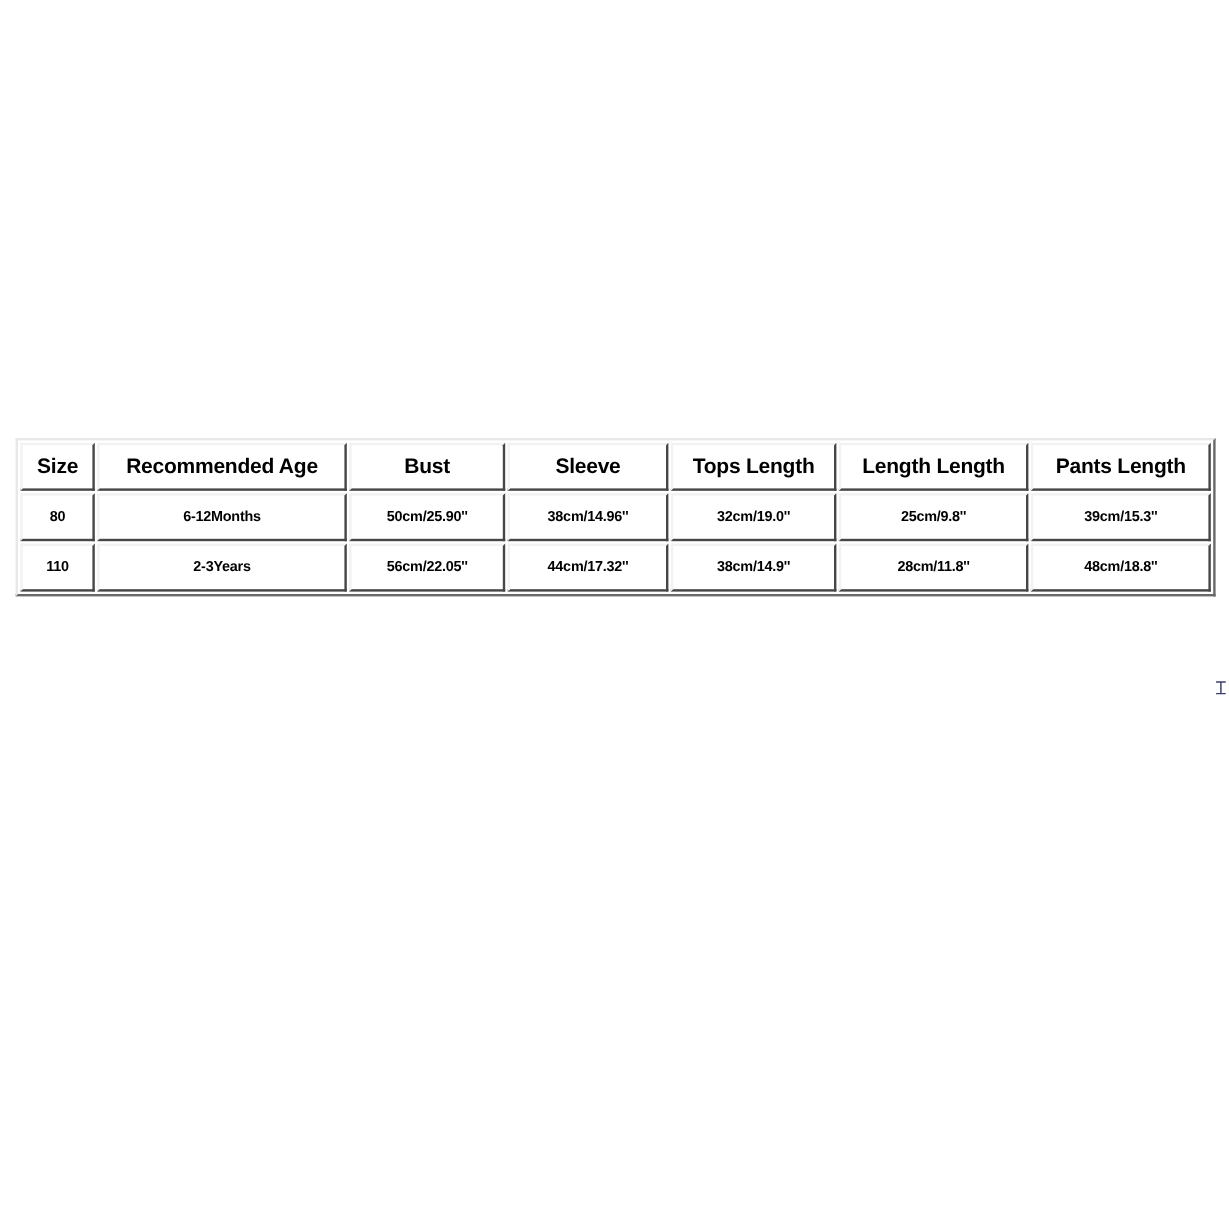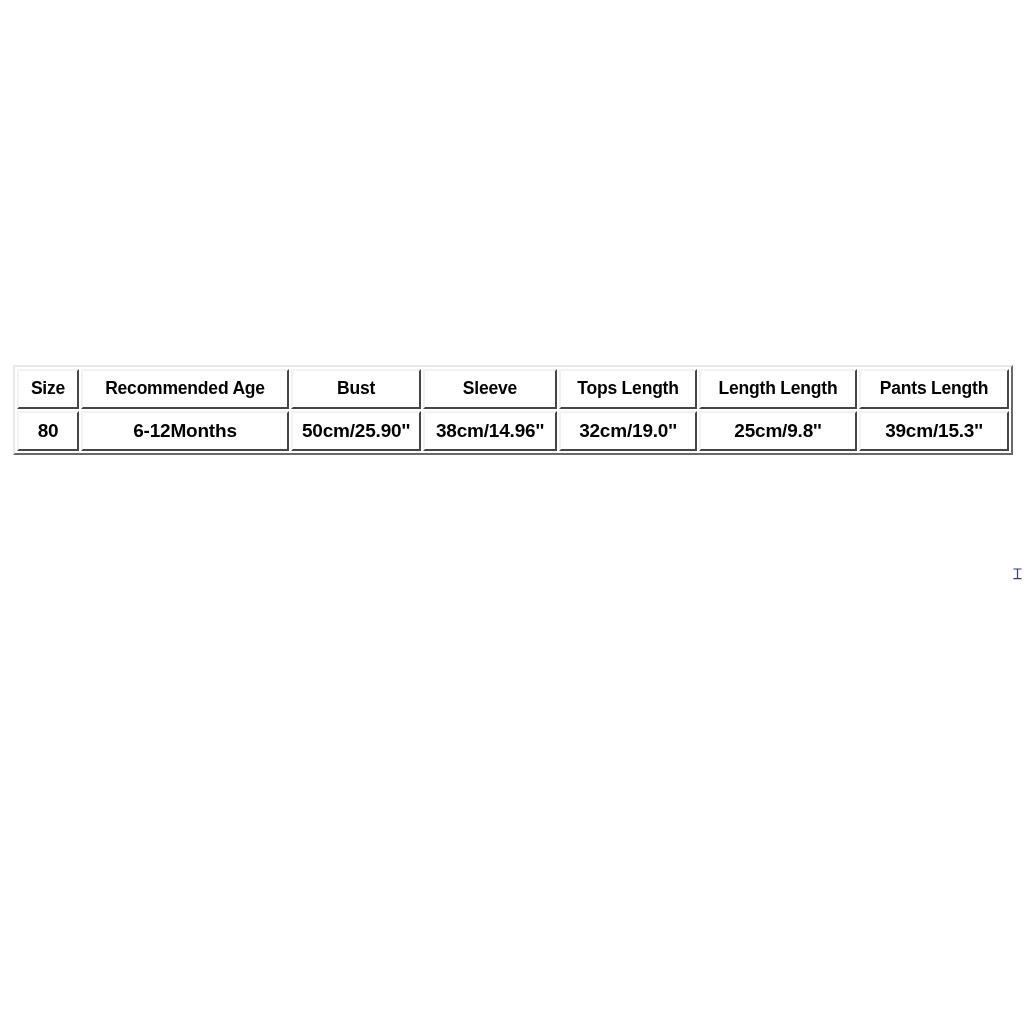--- a/index.html
+++ b/index.html
@@ -52,21 +52,21 @@
     border-left-color: #f2f2f2;
     border-right-color: #9a9a9a;
     border-bottom-color: #9a9a9a;
     background: #ffffff;
     color: #000000;
     text-align: center;
     vertical-align: middle;
     height: 36px;
     padding: 0 3px;
     font-weight: bold;
-    font-size: 19px;
+    font-size: 12px;
     line-height: 1.1;
     letter-spacing: -0.2px;
     white-space: nowrap;
     overflow: hidden;
     font-family: "Liberation Sans", sans-serif;
   }
 
   table.size-chart th {
     font-size: 17.5px;
   }
@@ -125,19 +125,28 @@
       <tbody>
         <tr>
           <td>80</td>
           <td>6-12Months</td>
           <td>50cm/25.90''</td>
           <td>38cm/14.96''</td>
           <td>32cm/19.0''</td>
           <td>25cm/9.8''</td>
           <td>39cm/15.3''</td>
         </tr>
+        <tr>
+          <td>110</td>
+          <td>2-3Years</td>
+          <td>56cm/22.05''</td>
+          <td>44cm/17.32''</td>
+          <td>38cm/14.9''</td>
+          <td>28cm/11.8''</td>
+          <td>48cm/18.8''</td>
+        </tr>
       </tbody>
     </table>
   </div>
 
   <div class="edge-artifact">⌶</div>
 
 </div>
 
 </body></html>

